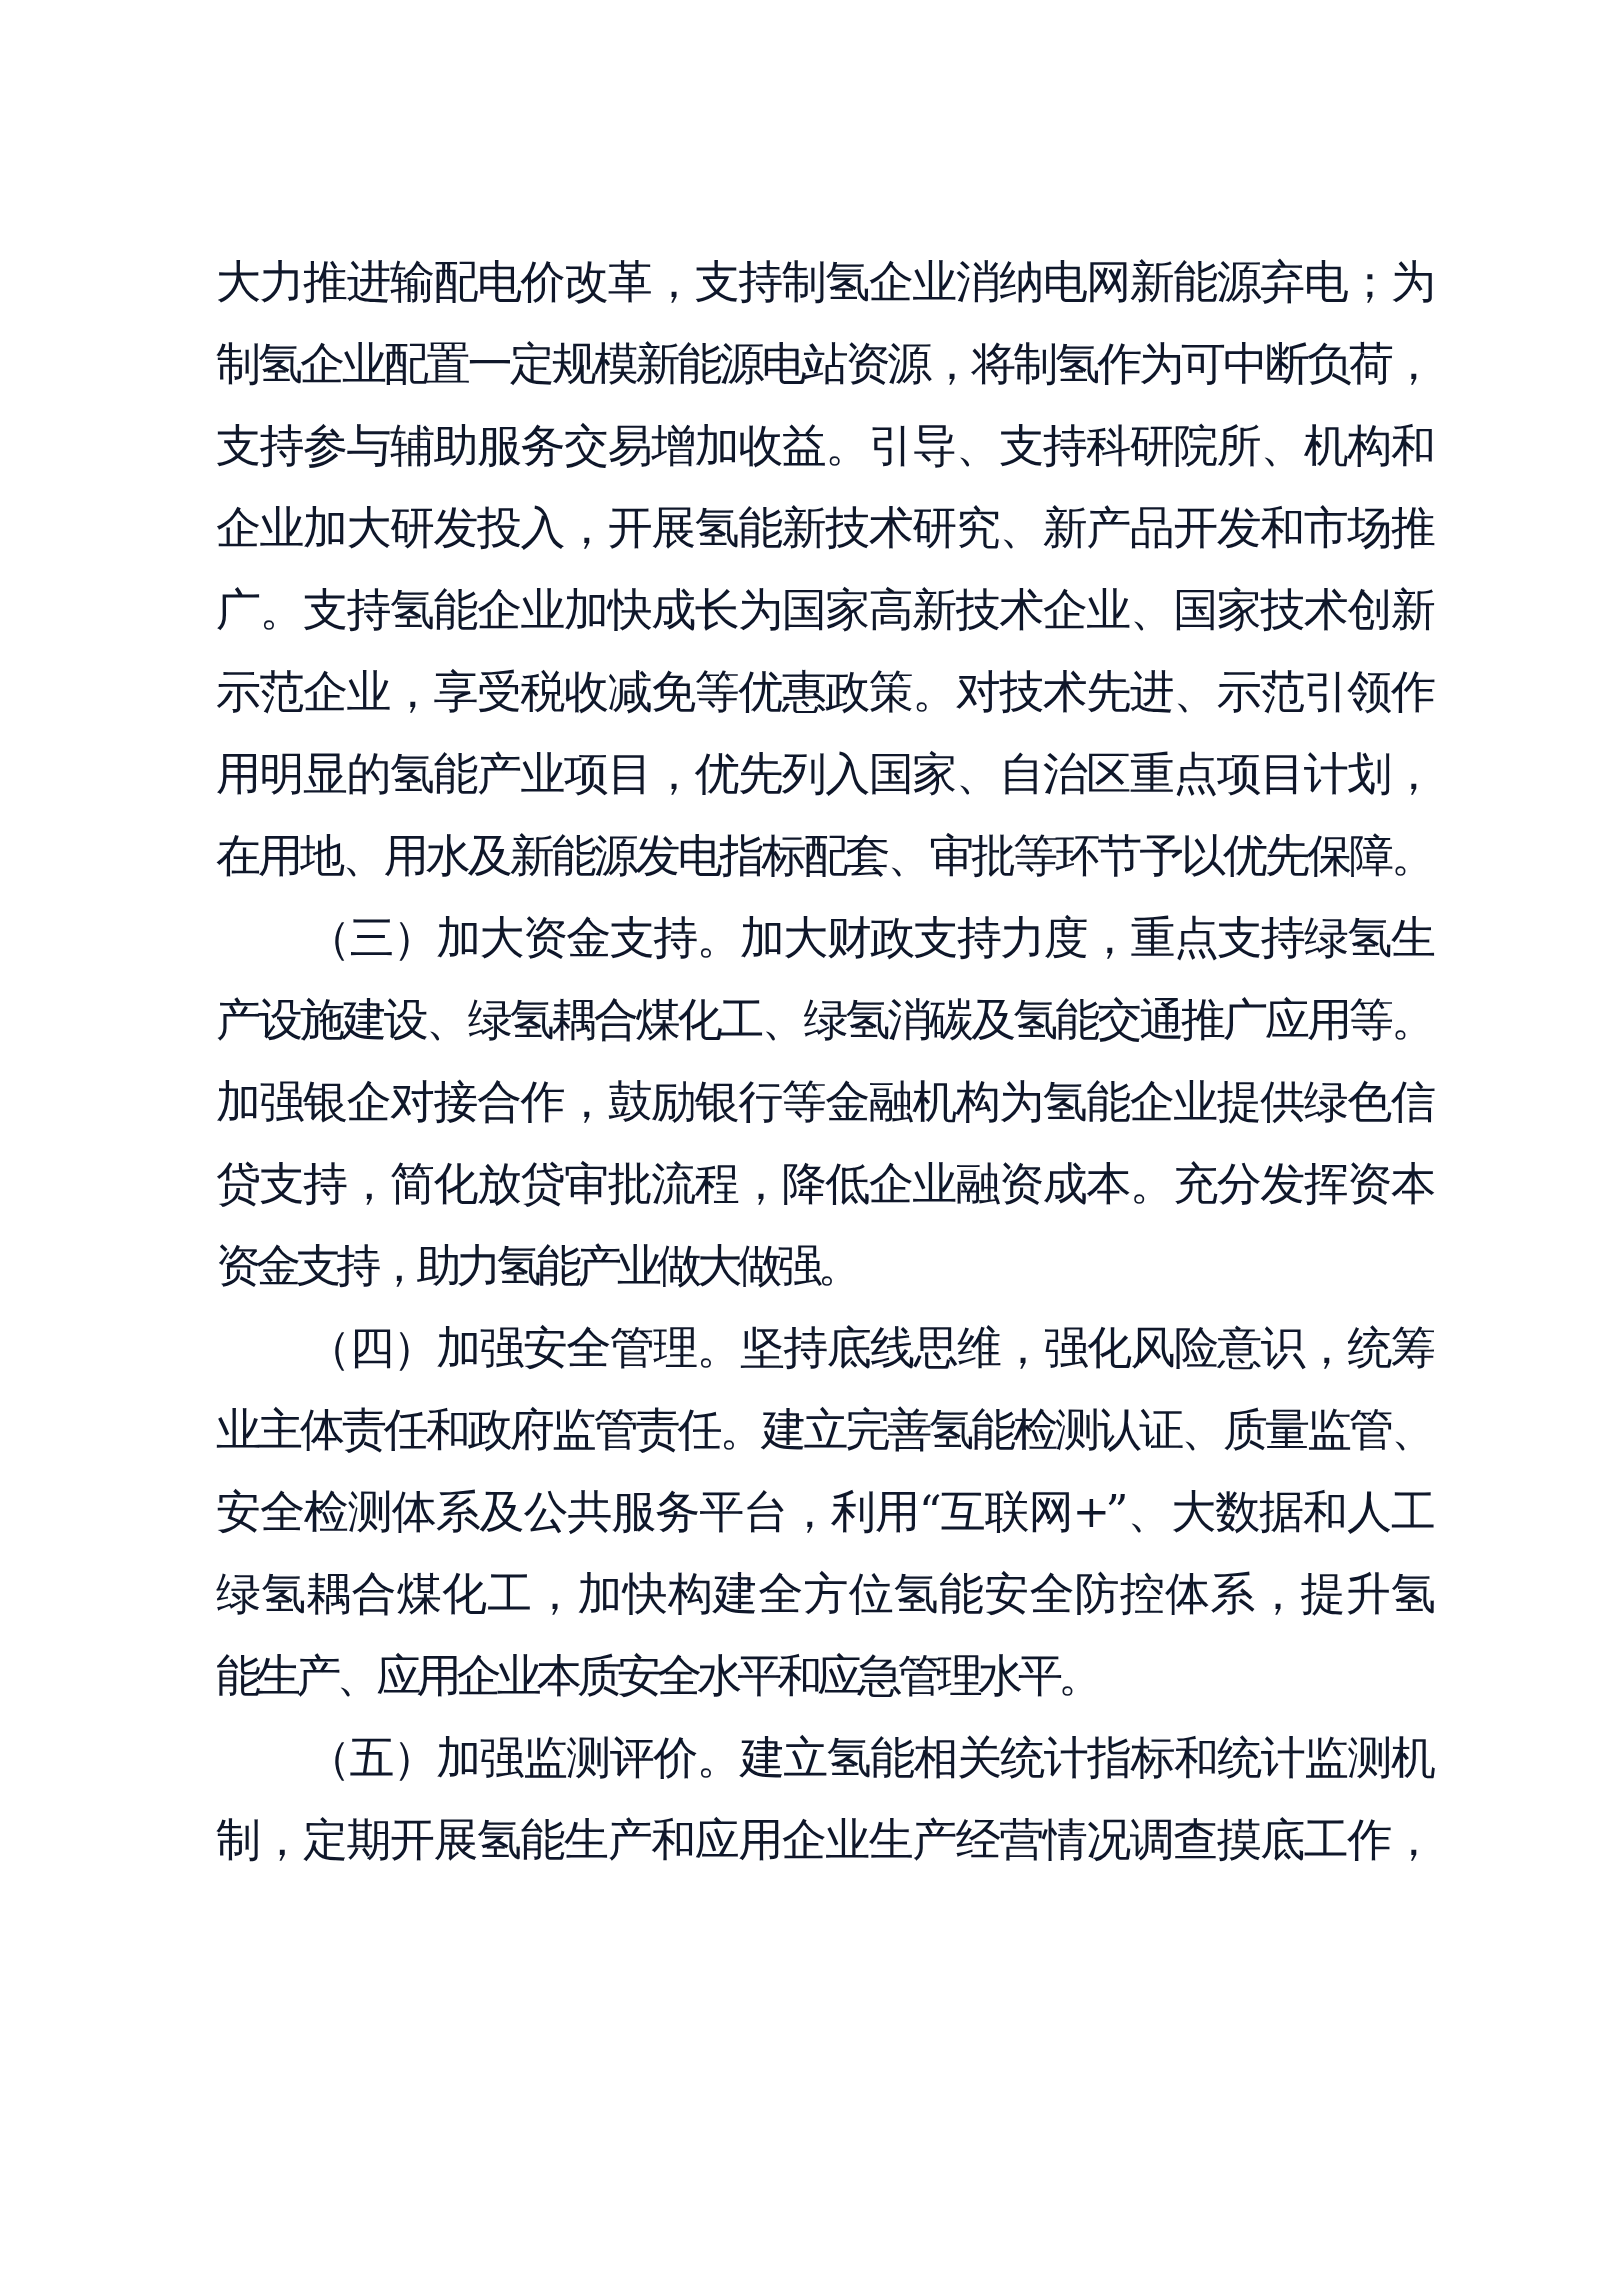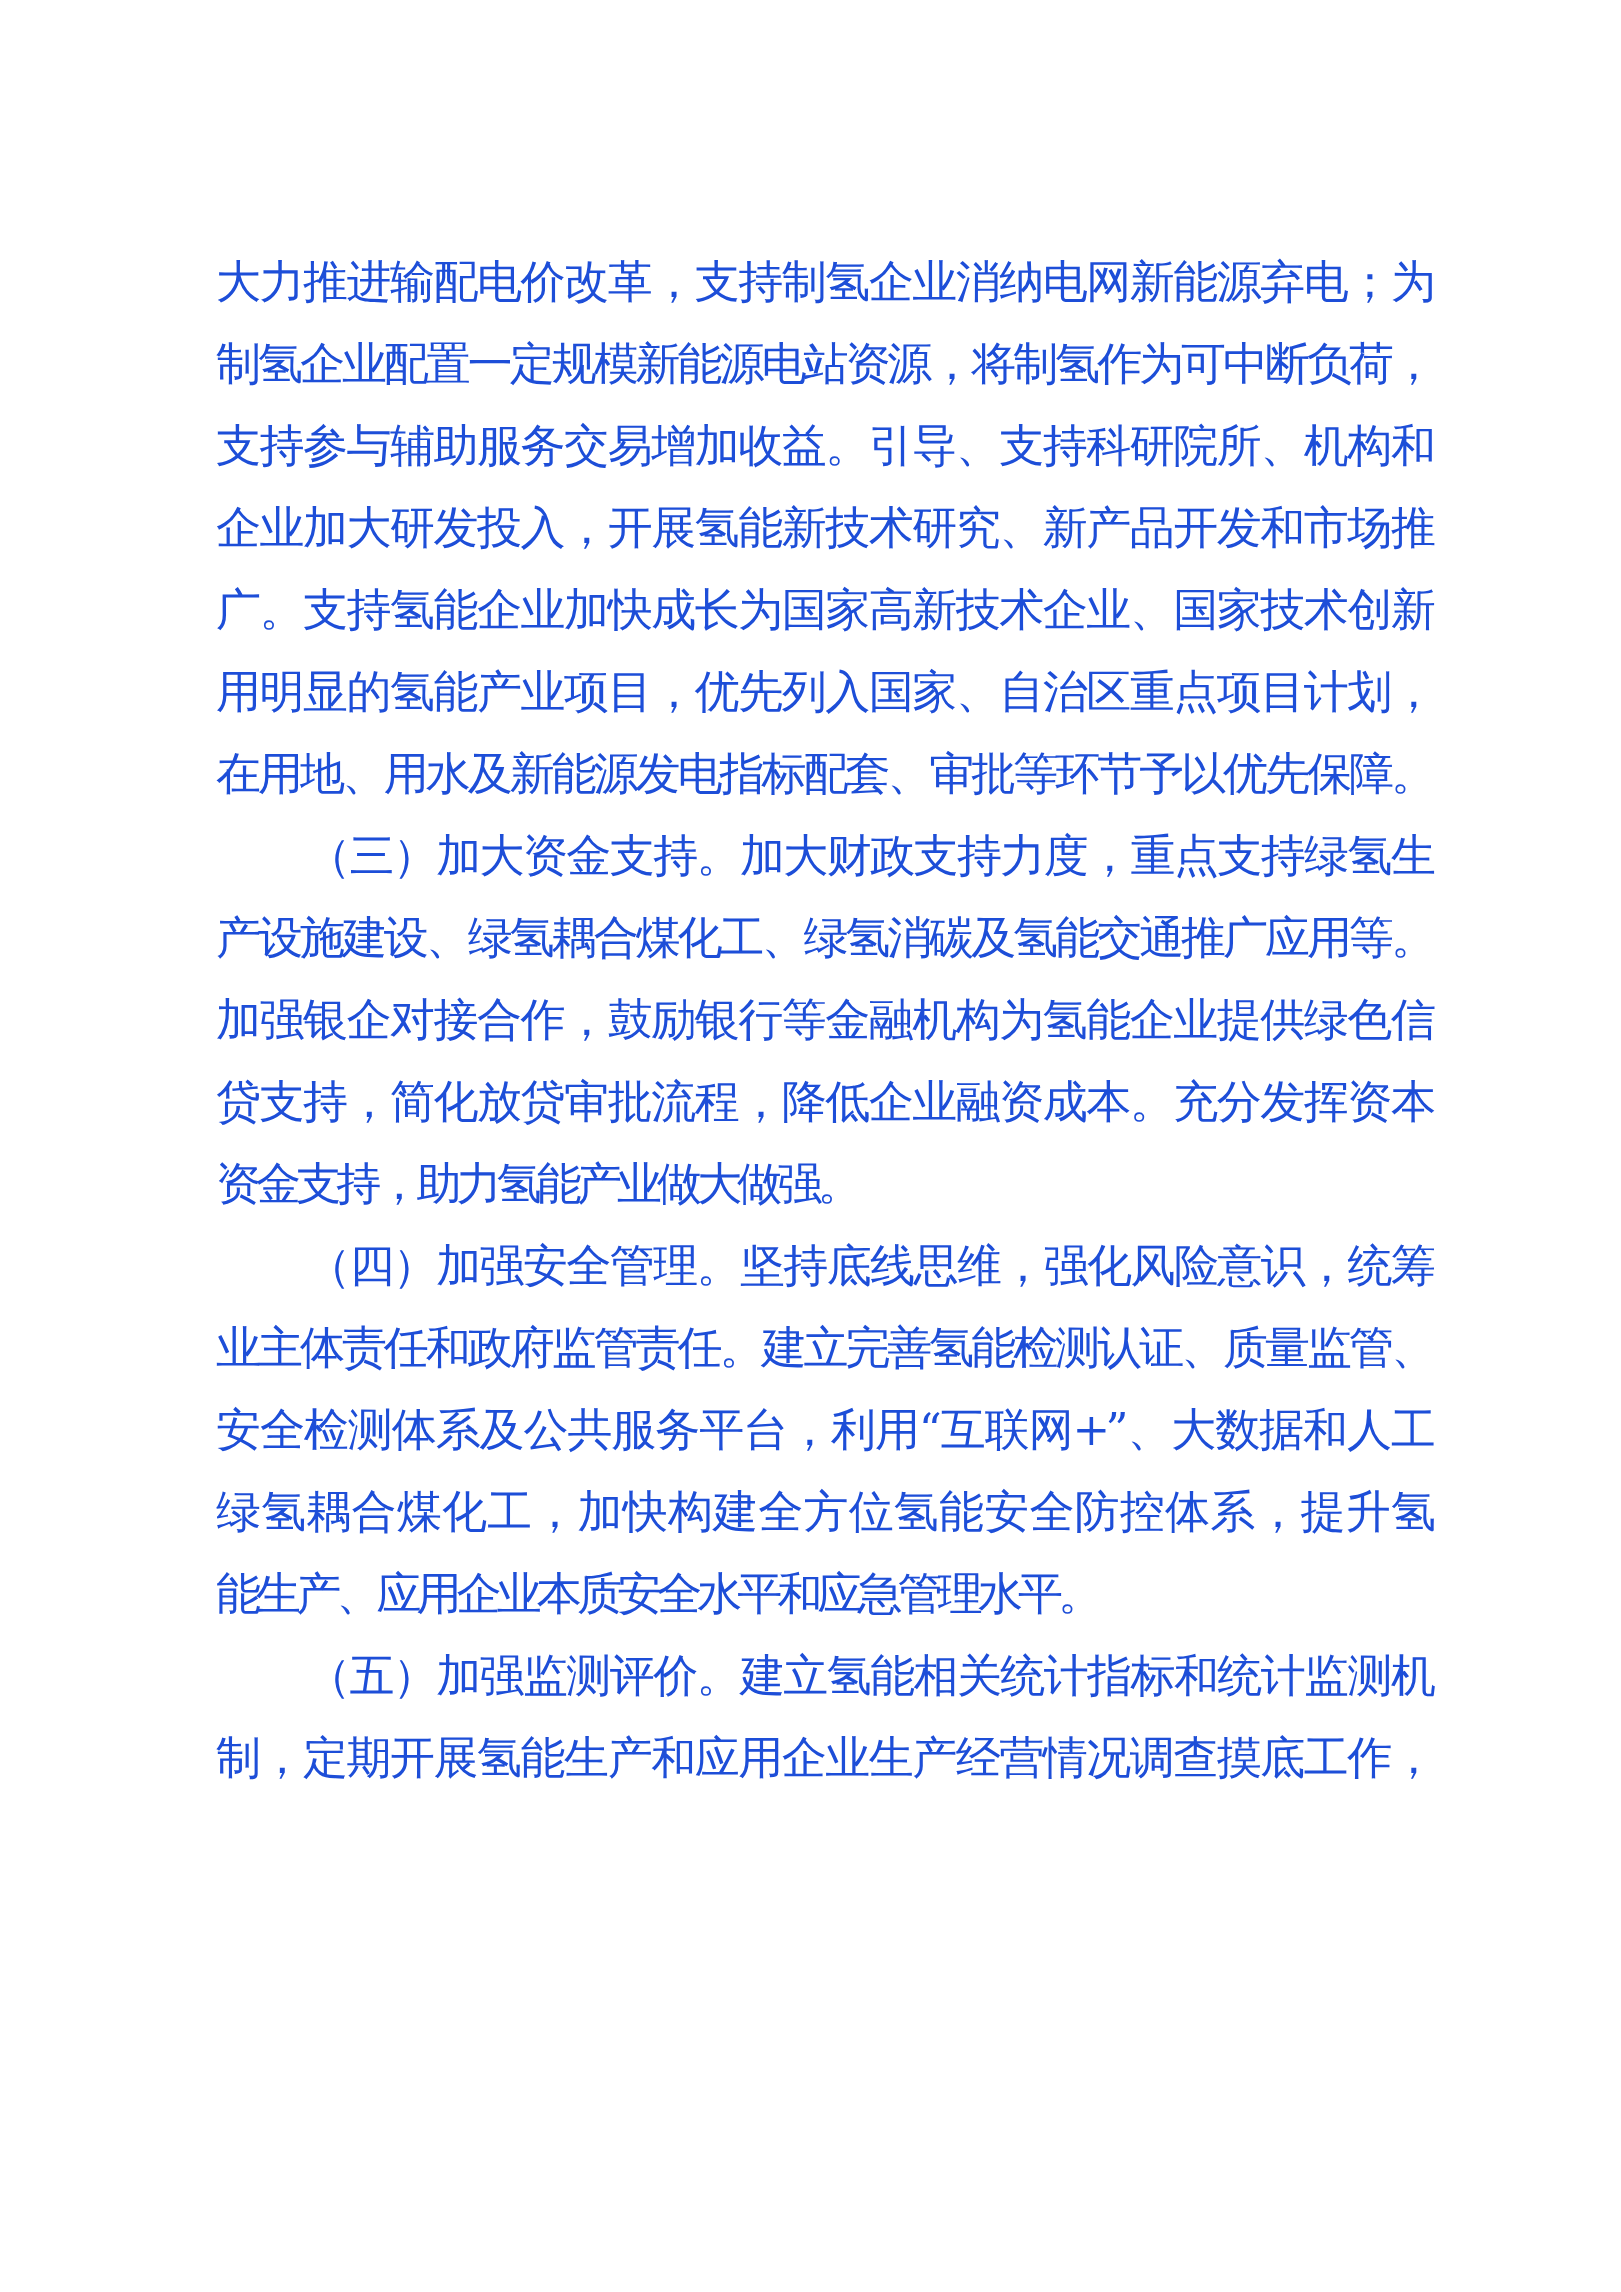--- a/index.html
+++ b/index.html
@@ -24,21 +24,21 @@
   }
   .line {
     font-family: "DejaVu Serif", "Liberation Serif", serif;
     font-size: 45px;
     letter-spacing: -4.9px;
     line-height: 82px;
     height: 82px;
     text-align: justify;
     text-align-last: justify;
     white-space: nowrap;
-    color: #1d4ed8;
+    color: #0f172a;
   }
   .line.para-end {
     text-align: right;
     text-align-last: left;
   }
   .line.indent {
     text-indent: 2em;
   }
   .head {
     
@@ -50,20 +50,21 @@
 <body>
 
 <div class="page">
   <div class="text-block">
 
     <div class="line"><span class="head"></span><span>大力推进输配电价改革，支持制氢企业消纳电网新能源弃电；为</span></div>
     <div class="line"><span class="head"></span><span>制氢企业配置一定规模新能源电站资源，将制氢作为可中断负荷，</span></div>
     <div class="line"><span class="head"></span><span>支持参与辅助服务交易增加收益。引导、支持科研院所、机构和</span></div>
     <div class="line"><span class="head"></span><span>企业加大研发投入，开展氢能新技术研究、新产品开发和市场推</span></div>
     <div class="line"><span class="head"></span><span>广。支持氢能企业加快成长为国家高新技术企业、国家技术创新</span></div>
+    <div class="line"><span class="head"></span><span>示范企业，享受税收减免等优惠政策。对技术先进、示范引领作</span></div>
     <div class="line"><span class="head"></span><span>用明显的氢能产业项目，优先列入国家、自治区重点项目计划，</span></div>
     <div class="line"><span class="head"></span><span>在用地、用水及新能源发电指标配套、审批等环节予以优先保障。</span></div>
 
     <div class="line indent"><span class="head">（三）加大资金支持。</span><span>加大财政支持力度，重点支持绿氢生</span></div>
     <div class="line"><span class="head"></span><span>产设施建设、绿氢耦合煤化工、绿氢消碳及氢能交通推广应用等。</span></div>
     <div class="line"><span class="head"></span><span>加强银企对接合作，鼓励银行等金融机构为氢能企业提供绿色信</span></div>
     <div class="line"><span class="head"></span><span>贷支持，简化放贷审批流程，降低企业融资成本。充分发挥资本</span></div>
     <div class="line para-end"><span class="head"></span><span>资金支持，助力氢能产业做大做强。</span></div>
 
     <div class="line indent"><span class="head">（四）加强安全管理。</span><span>坚持底线思维，强化风险意识，统筹</span></div>

